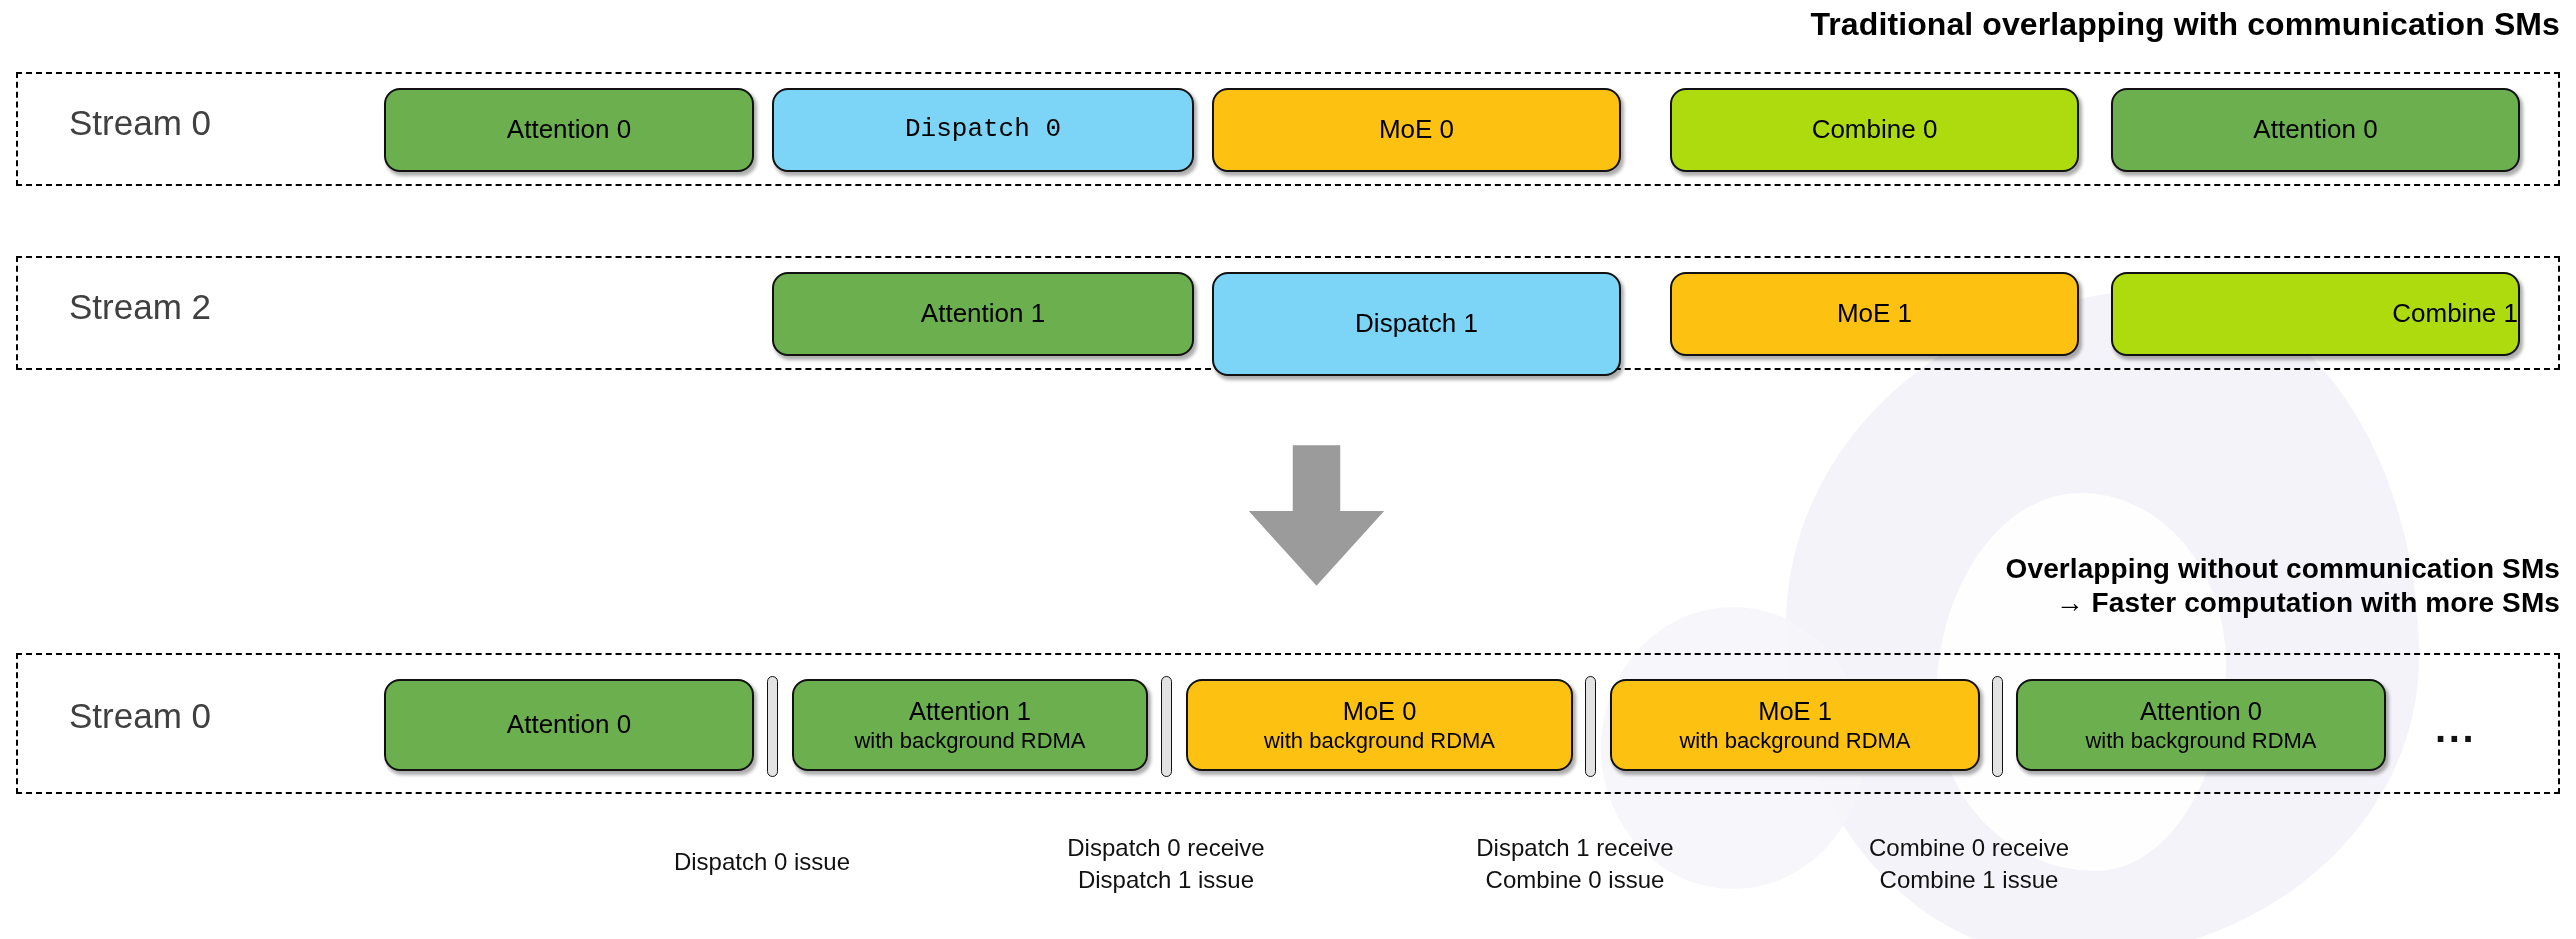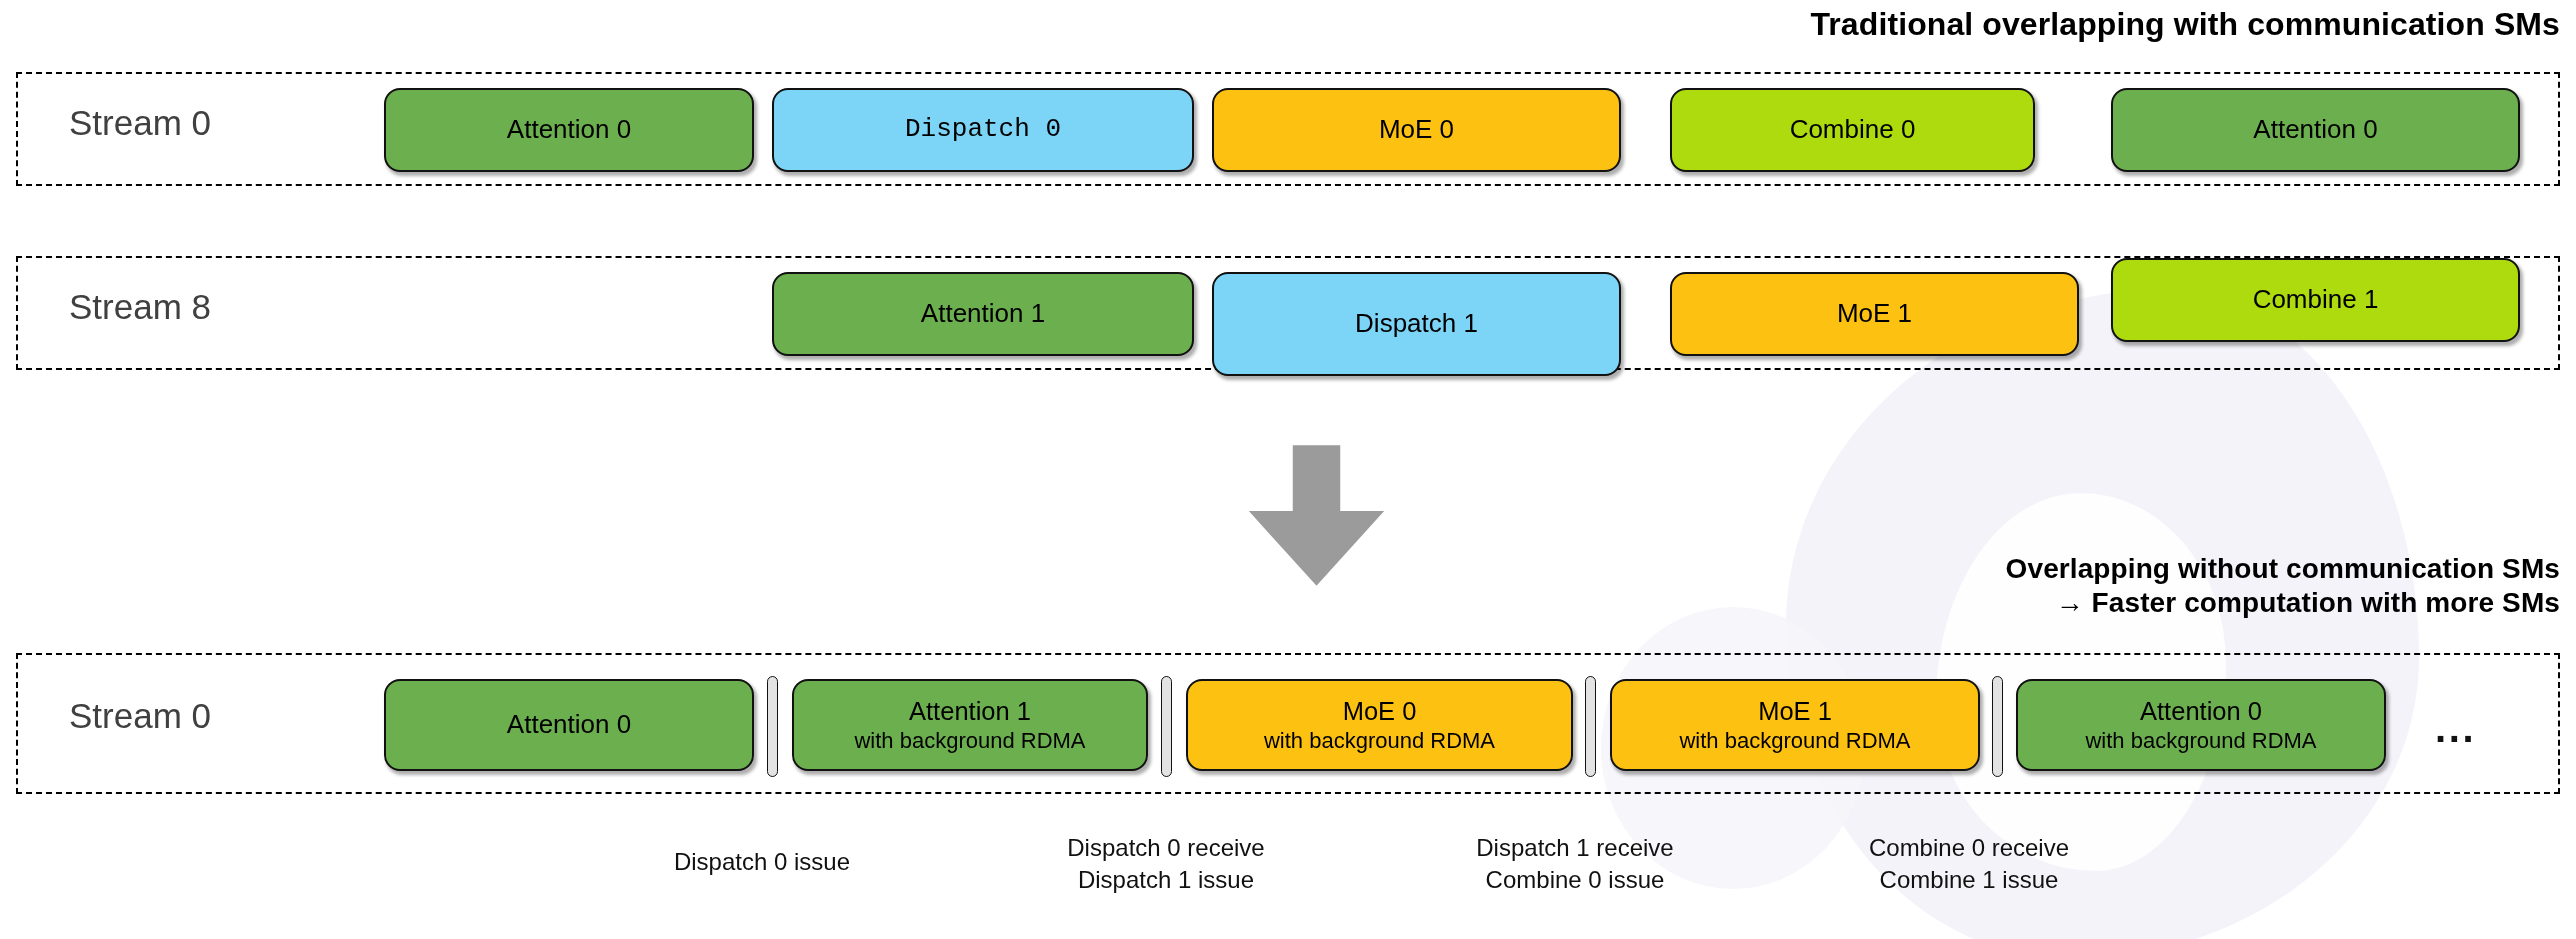--- a/index.html
+++ b/index.html
@@ -122,40 +122,40 @@
 
   <div class="block" style="left:384px;top:88px;width:370px;height:84px;background:#6CAF4F;">
     <span class="l1">Attention 0</span>
   </div>
   <div class="block" style="left:772px;top:88px;width:422px;height:84px;background:#7CD5F7;font-family:Liberation Mono, monospace;">
     <span class="l1">Dispatch 0</span>
   </div>
   <div class="block" style="left:1212px;top:88px;width:409px;height:84px;background:#FDC111;">
     <span class="l1">MoE 0</span>
   </div>
-  <div class="block" style="left:1670px;top:88px;width:365px;height:84px;background:#AEDB0E;">
+  <div class="block" style="left:1670px;top:88px;width:409px;height:84px;background:#AEDB0E;">
     <span class="l1">Combine 0</span>
   </div>
   <div class="block" style="left:2111px;top:88px;width:409px;height:84px;background:#6CAF4F;">
     <span class="l1">Attention 0</span>
   </div>
 
   <div class="lane" id="lane-mid"></div>
-  <div class="lane-label mid">Stream 8</div>
+  <div class="lane-label mid">Stream 2</div>
 
   <div class="block" style="left:772px;top:272px;width:422px;height:84px;background:#6CAF4F;">
     <span class="l1">Attention 1</span>
   </div>
   <div class="block" style="left:1212px;top:272px;width:409px;height:104px;background:#7CD5F7;">
     <span class="l1">Dispatch 1</span>
   </div>
   <div class="block" style="left:1670px;top:272px;width:409px;height:84px;background:#FDC111;">
     <span class="l1">MoE 1</span>
   </div>
-  <div class="block" style="left:2111px;top:258px;width:409px;height:84px;background:#AEDB0E;">
+  <div class="block" style="left:2111px;top:272px;width:409px;height:84px;background:#AEDB0E;align-items:flex-end;">
     <span class="l1">Combine 1</span>
   </div>
 
   <svg id="down-arrow" viewBox="0 0 190 160">
     <polygon points="68,0 122,0 122,75 172,75 95,160 18,75 68,75" fill="#9B9B9B"></polygon>
   </svg>
 
   <div class="heading" id="title-bottom">Overlapping without communication SMs
 → Faster computation with more SMs</div>
 

